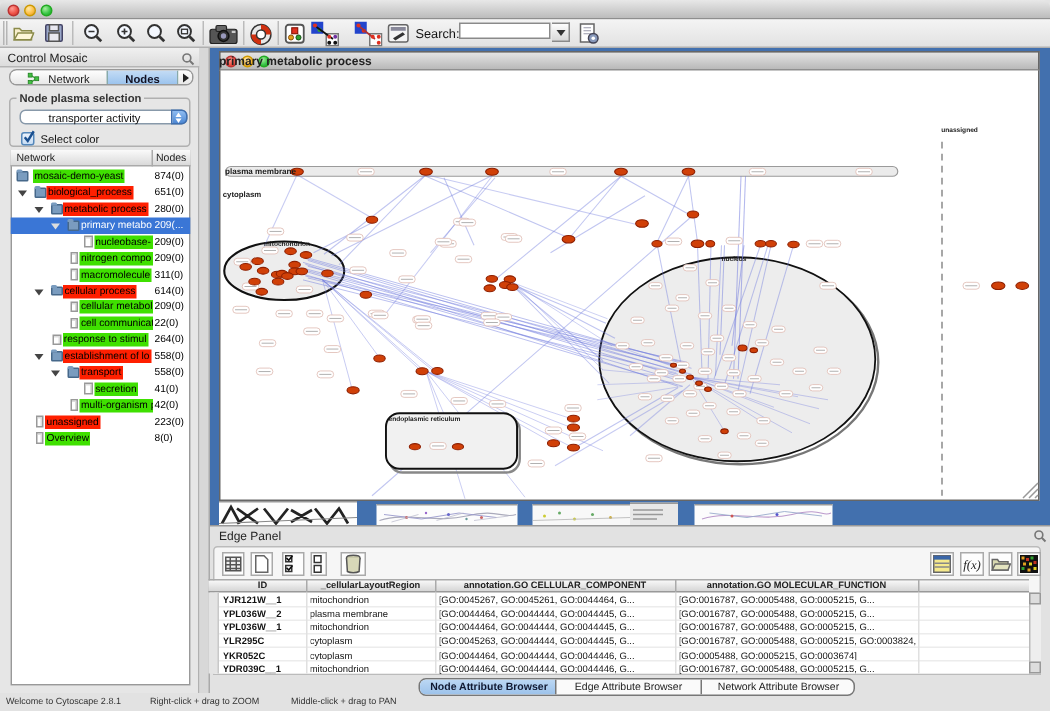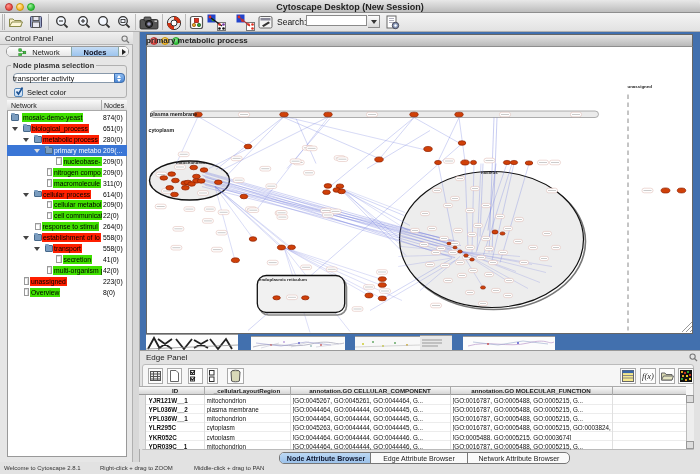--- a/index.html
+++ b/index.html
@@ -4,21 +4,20 @@
 body { width:700px; height:474px; font-family:"Liberation Sans", sans-serif; overflow:hidden; background:#e4e4e4; }
 #app { position:relative; width:700px; height:474px; }
 .tl { position:absolute; width:8px; height:8px; border-radius:50%; }
 </style></head><body>
 <div id="app">
 
 <div style="position:absolute;left:0;top:0;width:700px;height:13px;background:linear-gradient(#e8e8e8,#bcbcbc);border-bottom:1px solid #8e8e8e;border-radius:5px 5px 0 0"></div>
 <div class="tl" style="left:5px;top:2.5px;background:radial-gradient(circle at 35% 30%,#ff9a92,#ee5045 60%,#c23b32);border:0.5px solid #b33"></div>
 <div class="tl" style="left:16px;top:2.5px;background:radial-gradient(circle at 35% 30%,#ffe9a8,#fdbc40 60%,#d3962b);border:0.5px solid #c90"></div>
 <div class="tl" style="left:27px;top:2.5px;background:radial-gradient(circle at 35% 30%,#a8eea0,#35c544 60%,#27992f);border:0.5px solid #2a2"></div>
-<div style="position:absolute;left:0;top:1.5px;width:700px;text-align:center;font-size:9px;font-weight:bold;color:#222">Cytoscape Desktop (New Session)</div>
 
 <div style="position:absolute;left:0;top:13px;width:700px;height:19px;background:linear-gradient(#f4f4f4,#e2e2e2);border-bottom:1px solid #b0b0b0"></div>
 <div style="position:absolute;left:2px;top:14px;width:1px;height:16px;background:#b5b5b5"></div>
     <div style="position:absolute;left:4px;top:14px;width:1px;height:16px;background:#b5b5b5"></div>
     <svg style="position:absolute;left:8px;top:15px" width="15" height="14" viewBox="0 0 15 14">
       <path d="M1.5 11.5 L1.5 4 L5 4 L6.5 5.5 L13 5.5 L13 11.5 Z" fill="#f7eecb" stroke="#8a8a4a" stroke-width="1"></path>
       <path d="M1.5 11.5 L4 7 L14.5 7 L12.5 11.5 Z" fill="#fdf6d8" stroke="#8a8a4a" stroke-width="1"></path>
     </svg>
     <svg style="position:absolute;left:29px;top:15px" width="14" height="14" viewBox="0 0 14 14">
       <rect x="1.5" y="1.5" width="11" height="11" rx="1" fill="#9aa7c9" stroke="#444466" stroke-width="1"></rect>
@@ -102,21 +101,21 @@
       <rect x="2" y="1" width="9" height="12" fill="#fff" stroke="#666" stroke-width="1"></rect>
       <line x1="4" y1="3.5" x2="9" y2="3.5" stroke="#99a" stroke-width="0.8"></line>
       <line x1="4" y1="5.5" x2="9" y2="5.5" stroke="#99a" stroke-width="0.8"></line>
       <line x1="4" y1="7.5" x2="9" y2="7.5" stroke="#99a" stroke-width="0.8"></line>
       <circle cx="10.5" cy="10.5" r="3.2" fill="#8899bb" stroke="#445"></circle>
       <circle cx="10.5" cy="10.5" r="1.2" fill="#fff"></circle>
     </svg>
 
 <div style="position:absolute;left:0;top:32px;width:133px;height:430px;background:#e6e6e6;border-right:1px solid #b0b0b0"></div>
 <div style="position:absolute;left:0;top:32px;width:133px;height:13px;background:linear-gradient(#f0f0f0,#dcdcdc);border-bottom:1px solid #b5b5b5"></div>
-<div style="position:absolute;left:5px;top:34px;font-size:8px;color:#222">Control Panel</div>
+<div style="position:absolute;left:5px;top:34px;font-size:8px;color:#222">Control Mosaic</div>
 <svg style="position:absolute;left:121px;top:34.5px" width="9" height="9" viewBox="0 0 9 9">
       <circle cx="3.6" cy="3.6" r="2.6" fill="none" stroke="#777" stroke-width="1.1"></circle>
       <line x1="5.5" y1="5.5" x2="8" y2="8" stroke="#777" stroke-width="1.3"></line>
     </svg>
 
 <div style="position:absolute;left:6px;top:45.5px;width:123px;height:11.5px;background:#fff;border:1px solid #999;border-radius:5px;overflow:hidden">
   <div style="position:absolute;left:0;top:0;width:64px;height:100%;background:linear-gradient(#fefefe,#e8e8e8)"></div>
   <div style="position:absolute;left:64px;top:0;width:48px;height:100%;background:linear-gradient(#c4dcf5,#9cc4ee);border-left:1px solid #8aa;border-right:1px solid #8aa"></div>
   <div style="position:absolute;left:112px;top:0;width:11px;height:100%;background:linear-gradient(#fefefe,#e8e8e8)"></div>
   <svg style="position:absolute;left:11px;top:1.5px" width="9" height="9" viewBox="0 0 9 9">
@@ -131,21 +130,21 @@
   <div style="position:absolute;left:115px;top:2.8px;width:0;height:0;border-top:3px solid transparent;border-bottom:3px solid transparent;border-left:4.5px solid #222"></div>
 </div>
 
 <div style="position:absolute;left:6px;top:65px;width:121px;height:33px;border:1px solid #b0b0b0;border-radius:3px"></div>
 <div style="position:absolute;left:11px;top:61px;background:#e6e6e6;padding:0 2px;font-size:7.5px;font-weight:bold;color:#333">Node plasma selection</div>
 
 <div style="position:absolute;left:13px;top:72.5px;width:112px;height:10.5px;background:#fff;border:1px solid #8899aa;border-radius:4px"></div>
 <div style="position:absolute;left:114px;top:72.5px;width:11px;height:10.5px;background:linear-gradient(#8fbdf2,#4d88d4);border:1px solid #4070b0;border-radius:0 4px 4px 0"></div>
 <div style="position:absolute;left:117px;top:74.5px;width:0;height:0;border-left:2.5px solid transparent;border-right:2.5px solid transparent;border-bottom:3px solid #fff"></div>
 <div style="position:absolute;left:117px;top:79px;width:0;height:0;border-left:2.5px solid transparent;border-right:2.5px solid transparent;border-top:3px solid #fff"></div>
-<div style="position:absolute;left:13px;top:73.5px;width:100px;font-size:7.5px;color:#111">transporter activity</div>
+<div style="position:absolute;left:13px;top:73.5px;width:100px;text-align:center;font-size:7.5px;color:#111">transporter activity</div>
 
 <div style="position:absolute;left:14px;top:87.5px;width:9px;height:9px;background:linear-gradient(#eaf2fc,#c8ddf4);border:1px solid #5588bb;border-radius:2px"></div>
 <svg style="position:absolute;left:15px;top:85.5px" width="9" height="10" viewBox="0 0 9 10">
       <path d="M1.5 5.5 L3.5 8 L7.5 1.5" stroke="#1a4f8f" stroke-width="1.6" fill="none"></path>
     </svg>
 <div style="position:absolute;left:27px;top:87.5px;font-size:7.5px;color:#111">Select color</div>
 
 <div style="position:absolute;left:7px;top:100px;width:120px;height:357px;background:#fff;border:1px solid #999"></div>
 <div style="position:absolute;left:7px;top:100px;width:120px;height:11px;background:linear-gradient(#fafafa,#dadada);border-bottom:1px solid #aaa"></div>
 <div style="position:absolute;left:11px;top:101.5px;font-size:7px;color:#222">Network</div>

